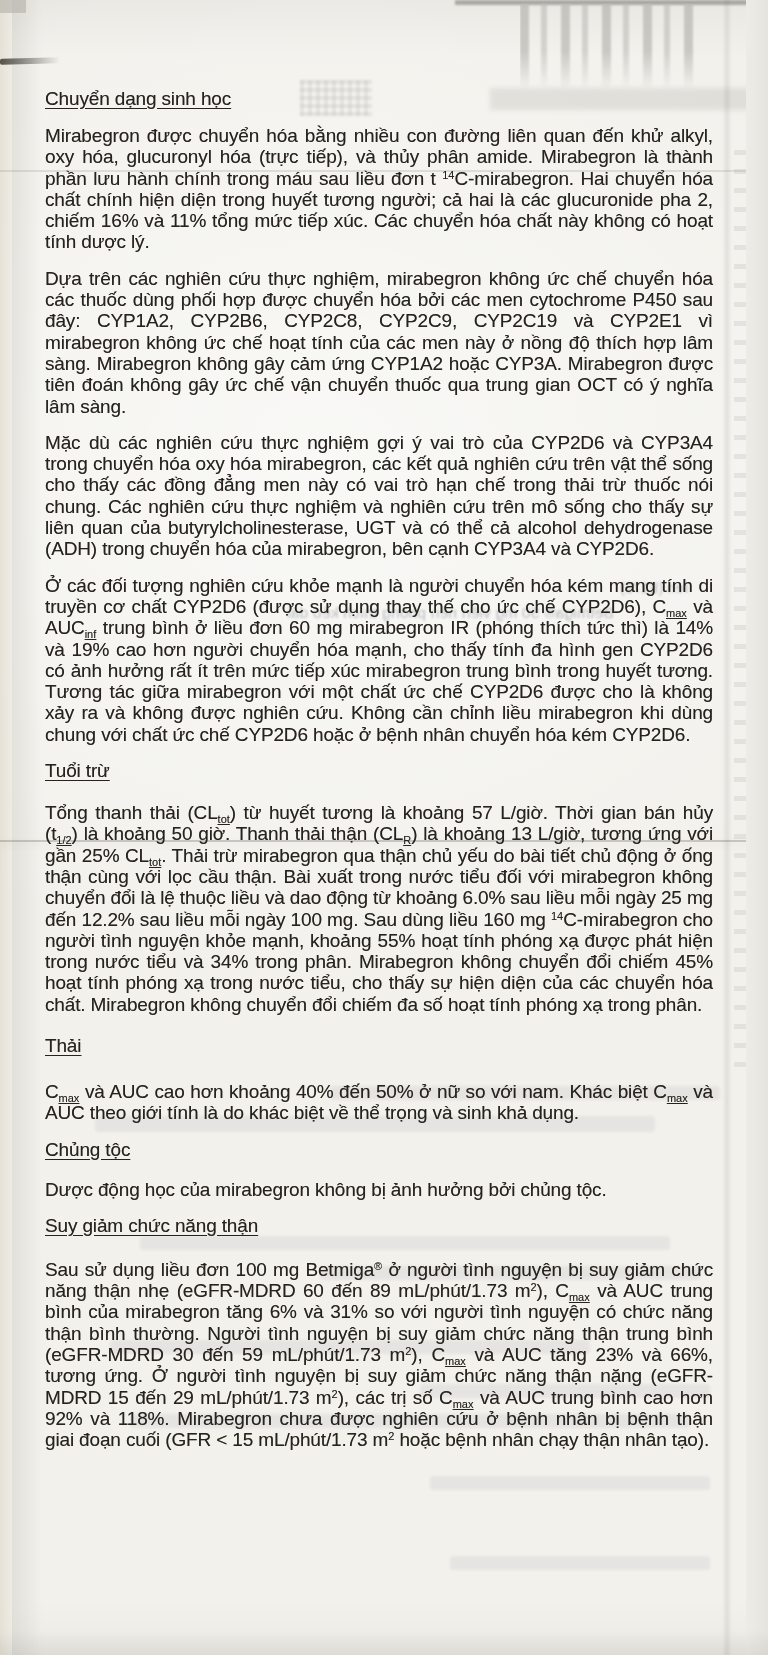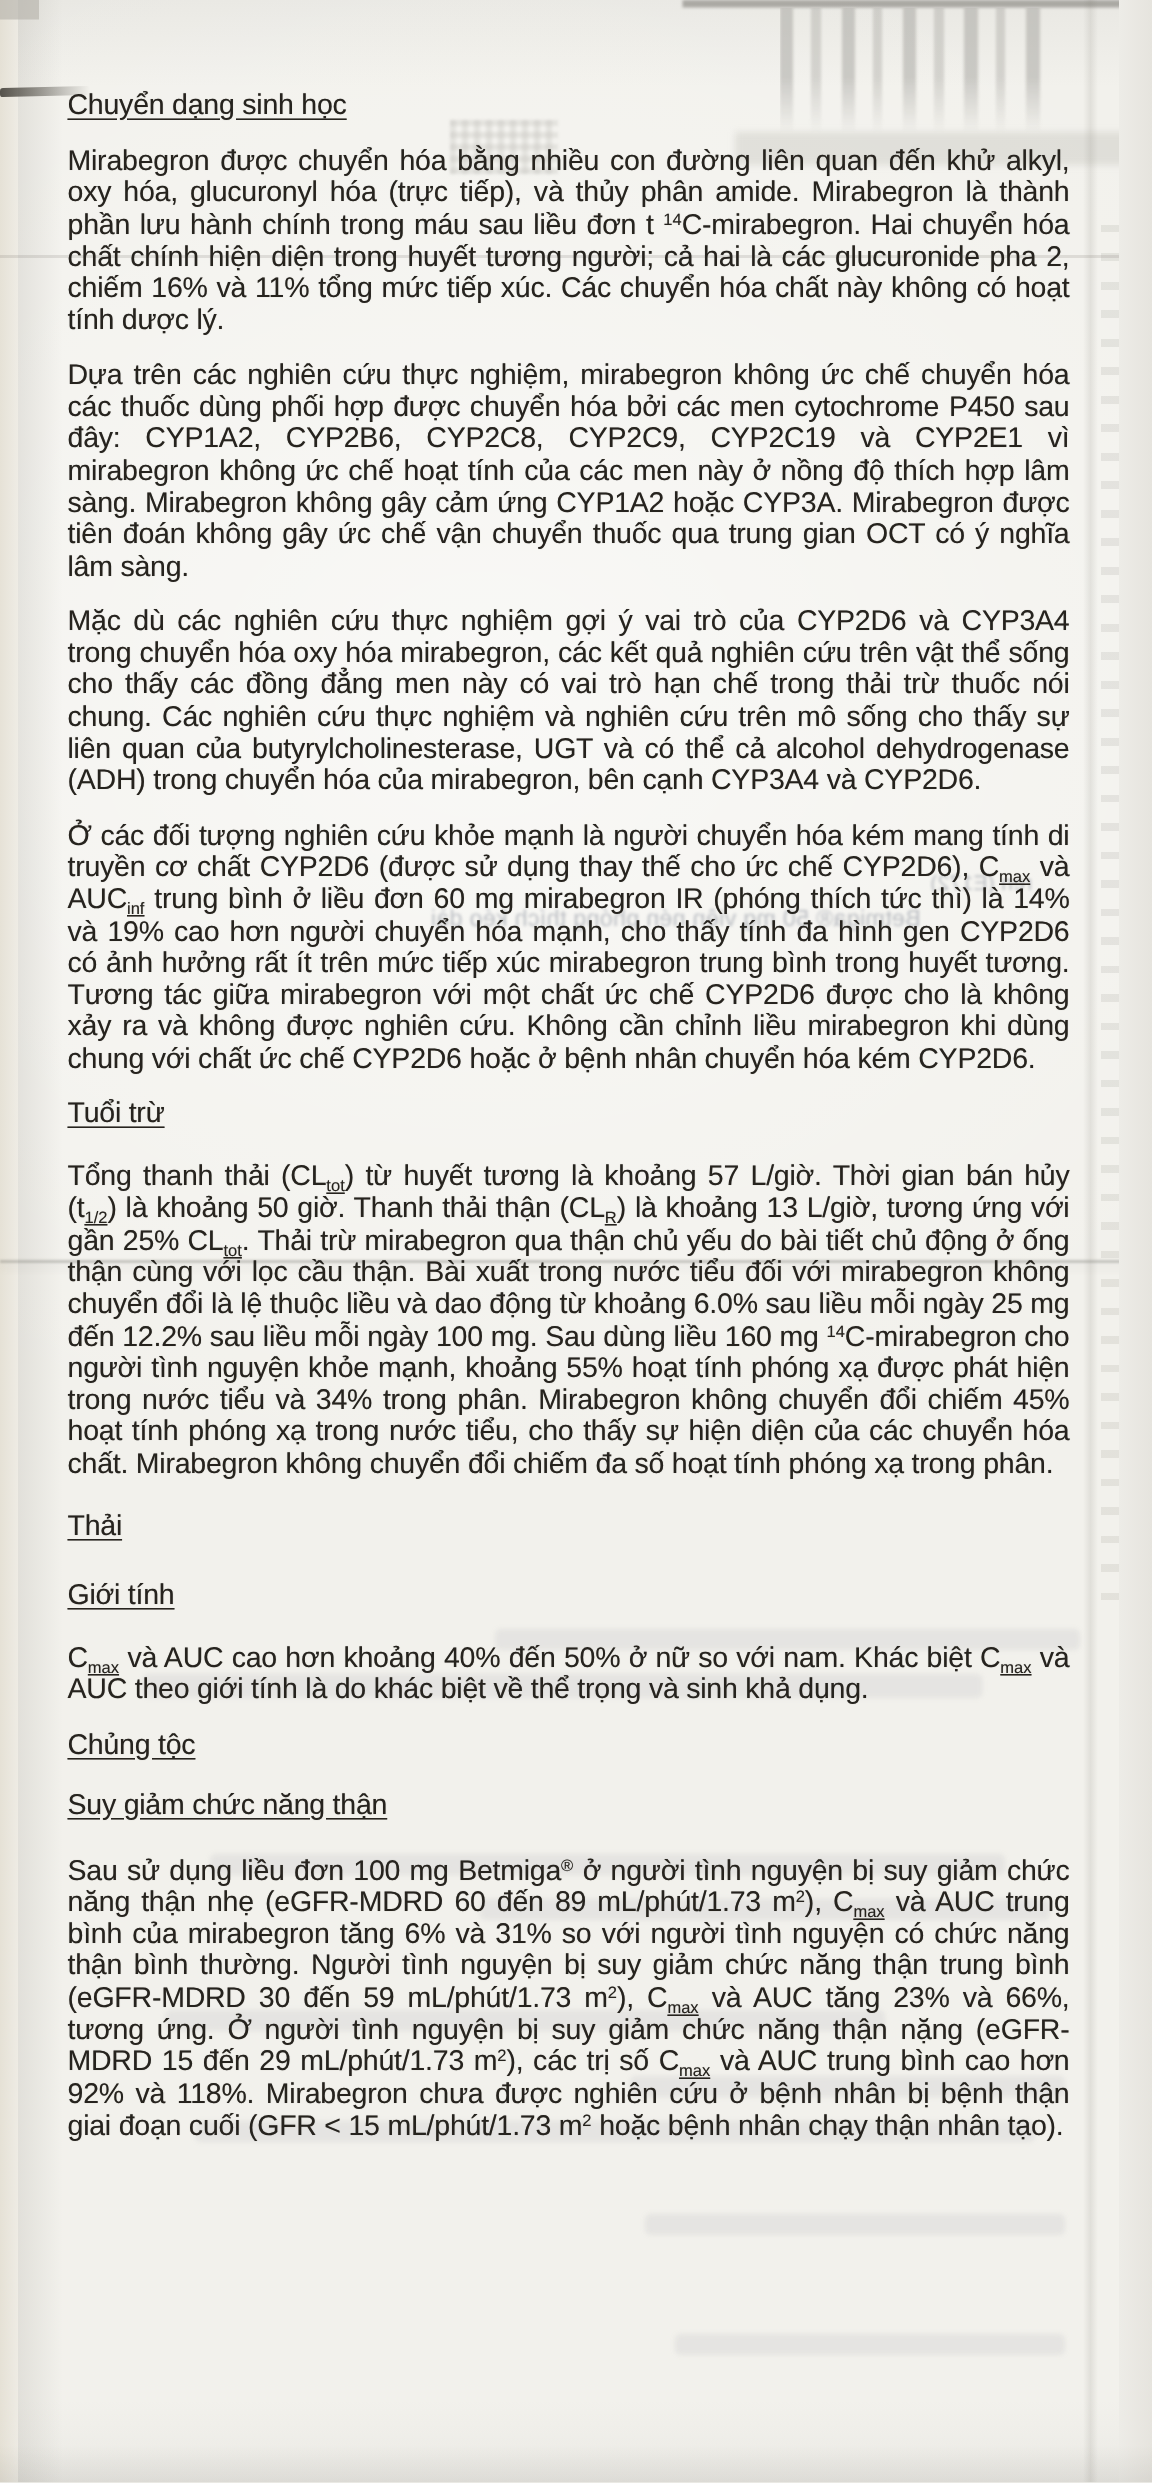--- a/index.html
+++ b/index.html
@@ -7,21 +7,21 @@
   .scan{
     position:relative;width:768px;height:1655px;overflow:hidden;
     background:
       radial-gradient(900px 760px at 42% 28%, rgba(255,255,255,.55), rgba(255,255,255,0) 70%),
       linear-gradient(180deg,#e9e8e3 0px,#f2f1ec 58px,#f2f1ec 1600px,#ebeae5 1655px),
       var(--paper);
     font-family:"Liberation Sans","DejaVu Sans",sans-serif;color:var(--ink);
   }
   
   .content{
-    position:absolute;left:45px;top:60px;width:668px;z-index:3;
+    position:absolute;left:45px;top:88px;width:668px;z-index:3;
     font-size:19px;line-height:21.3px;letter-spacing:-0.15px;
     text-align:justify;text-shadow:0 0 .5px rgba(40,38,32,.42);
   }
   .content p{margin:0 0 15px;}
   .content p.last{margin-bottom:12px;}
   sub{font-size:11px;line-height:0;vertical-align:-4px;letter-spacing:0;text-decoration:underline;}
   sup{font-size:11px;line-height:0;vertical-align:6px;letter-spacing:0;}
   .h{font-size:19px;font-weight:400;line-height:22px;text-align:left;}
   .u{text-decoration:underline;text-underline-offset:2.5px;}
   .first{margin:0 0 15px;}
@@ -103,22 +103,22 @@
     <p>Dựa trên các nghiên cứu thực nghiệm, mirabegron không ức chế chuyển hóa các thuốc dùng phối hợp được chuyển hóa bởi các men cytochrome P450 sau đây: CYP1A2, CYP2B6, CYP2C8, CYP2C9, CYP2C19 và CYP2E1 vì mirabegron không ức chế hoạt tính của các men này ở nồng độ thích hợp lâm sàng. Mirabegron không gây cảm ứng CYP1A2 hoặc CYP3A. Mirabegron được tiên đoán không gây ức chế vận chuyển thuốc qua trung gian OCT có ý nghĩa lâm sàng.</p>
     <p>Mặc dù các nghiên cứu thực nghiệm gợi ý vai trò của CYP2D6 và CYP3A4 trong chuyển hóa oxy hóa mirabegron, các kết quả nghiên cứu trên vật thể sống cho thấy các đồng đẳng men này có vai trò hạn chế trong thải trừ thuốc nói chung. Các nghiên cứu thực nghiệm và nghiên cứu trên mô sống cho thấy sự liên quan của butyrylcholinesterase, UGT và có thể cả alcohol dehydrogenase (ADH) trong chuyển hóa của mirabegron, bên cạnh CYP3A4 và CYP2D6.</p>
 
     <p>Ở các đối tượng nghiên cứu khỏe mạnh là người chuyển hóa kém mang tính di truyền cơ chất CYP2D6 (được sử dụng thay thế cho ức chế CYP2D6), C<sub>max</sub> và AUC<sub>inf</sub> trung bình ở liều đơn 60 mg mirabegron IR (phóng thích tức thì) là 14% và 19% cao hơn người chuyển hóa mạnh, cho thấy tính đa hình gen CYP2D6 có ảnh hưởng rất ít trên mức tiếp xúc mirabegron trung bình trong huyết tương. Tương tác giữa mirabegron với một chất ức chế CYP2D6 được cho là không xảy ra và không được nghiên cứu. Không cần chỉnh liều mirabegron khi dùng chung với chất ức chế CYP2D6 hoặc ở bệnh nhân chuyển hóa kém CYP2D6.</p>
 
     <h2 class="h u elim">Tuổi trừ</h2>
     <p>Tổng thanh thải (CL<sub>tot</sub>) từ huyết tương là khoảng 57 L/giờ. Thời gian bán hủy (t<sub>1/2</sub>) là khoảng 50 giờ. Thanh thải thận (CL<sub>R</sub>) là khoảng 13 L/giờ, tương ứng với gần 25% CL<sub>tot</sub>. Thải trừ mirabegron qua thận chủ yếu do bài tiết chủ động ở ống thận cùng với lọc cầu thận. Bài xuất trong nước tiểu đối với mirabegron không chuyển đổi là lệ thuộc liều và dao động từ khoảng 6.0% sau liều mỗi ngày 25 mg đến 12.2% sau liều mỗi ngày 100 mg. Sau dùng liều 160 mg <sup>14</sup>C-mirabegron cho người tình nguyện khỏe mạnh, khoảng 55% hoạt tính phóng xạ được phát hiện trong nước tiểu và 34% trong phân. Mirabegron không chuyển đổi chiếm 45% hoạt tính phóng xạ trong nước tiểu, cho thấy sự hiện diện của các chuyển hóa chất. Mirabegron không chuyển đổi chiếm đa số hoạt tính phóng xạ trong phân.</p>
 
     <h2 class="h u age">Thải</h2>
 
-    <h2 class="h u sex">Giới tính</h2>
     <p>C<sub>max</sub> và AUC cao hơn khoảng 40% đến 50% ở nữ so với nam. Khác biệt C<sub>max</sub> và AUC theo giới tính là do khác biệt về thể trọng và sinh khả dụng.</p>
 
     <h2 class="h u race">Chủng tộc</h2>
+    <p>Dược động học của mirabegron không bị ảnh hưởng bởi chủng tộc.</p>
 
     <h2 class="h u renal">Suy giảm chức năng thận</h2>
     <p class="last">Sau sử dụng liều đơn 100 mg Betmiga<sup>®</sup> ở người tình nguyện bị suy giảm chức năng thận nhẹ (eGFR-MDRD 60 đến 89 mL/phút/1.73 m<sup>2</sup>), C<sub>max</sub> và AUC trung bình của mirabegron tăng 6% và 31% so với người tình nguyện có chức năng thận bình thường. Người tình nguyện bị suy giảm chức năng thận trung bình (eGFR-MDRD 30 đến 59 mL/phút/1.73 m<sup>2</sup>), C<sub>max</sub> và AUC tăng 23% và 66%, tương ứng. Ở người tình nguyện bị suy giảm chức năng thận nặng (eGFR-MDRD 15 đến 29 mL/phút/1.73 m<sup>2</sup>), các trị số C<sub>max</sub> và AUC trung bình cao hơn 92% và 118%. Mirabegron chưa được nghiên cứu ở bệnh nhân bị bệnh thận giai đoạn cuối (GFR &lt; 15 mL/phút/1.73 m<sup>2</sup> hoặc bệnh nhân chạy thận nhân tạo).</p>
 
   </div>
 </div>
 
 </body></html>

